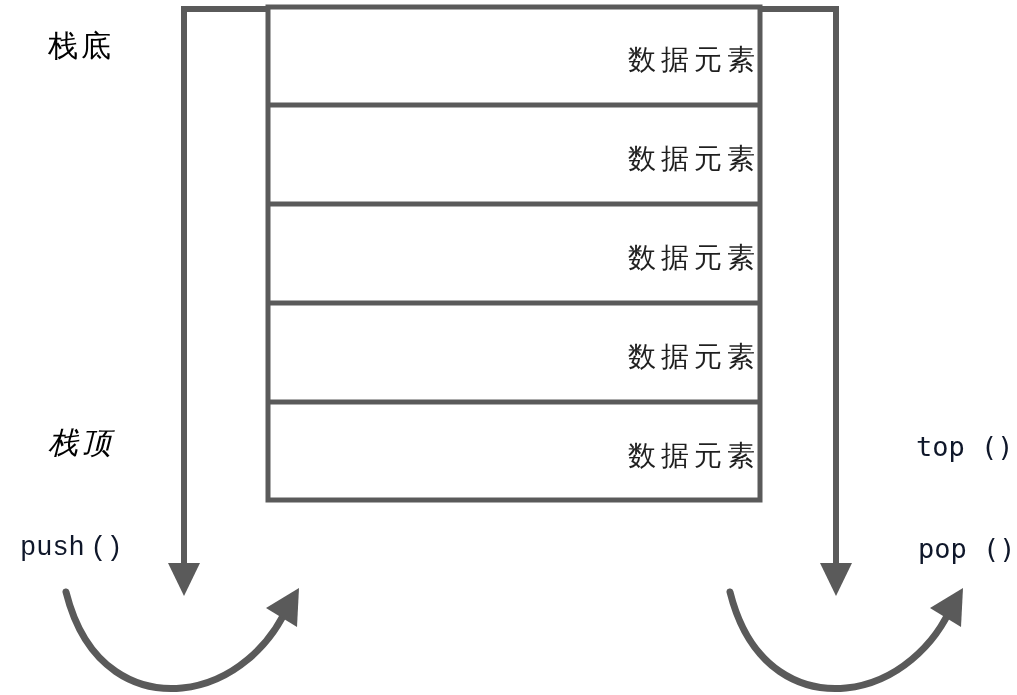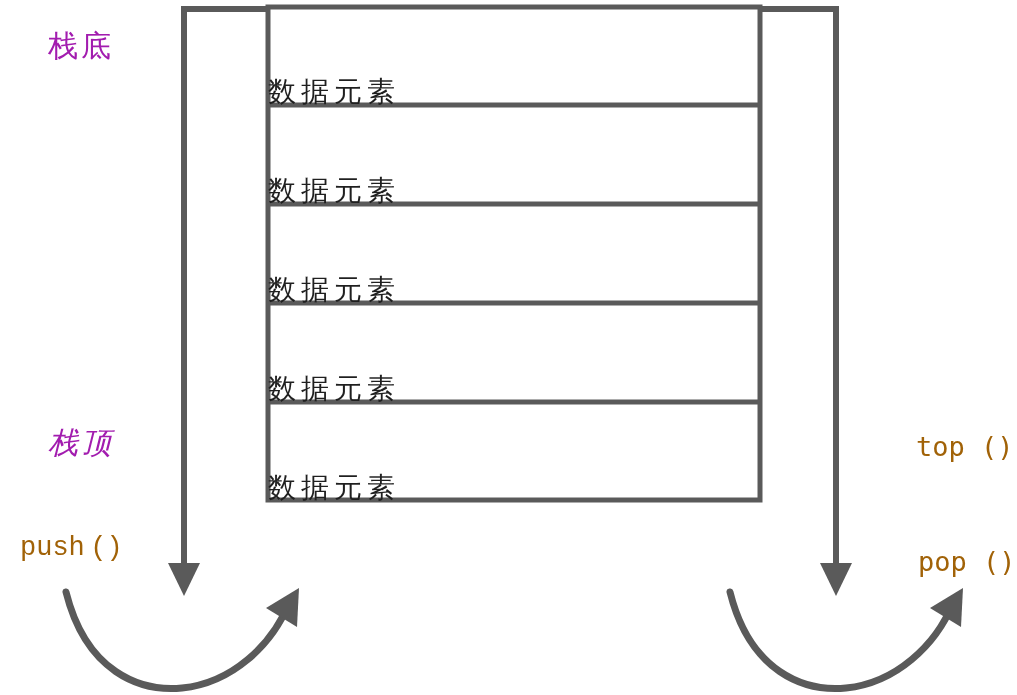--- a/index.html
+++ b/index.html
@@ -25,43 +25,42 @@
   .lbl {
     position: absolute;
     white-space: nowrap;
     color: #1b1b1b;
     line-height: 1;
   }
   .cjk-label {
     font-family: "Liberation Serif", "DejaVu Serif", serif;
     font-size: 30px;
     letter-spacing: 3px;
-    color: #a21caf;
+    color: #000000;
   }
   .api-label {
     font-family: "DejaVu Sans Mono", "Liberation Mono", monospace;
     font-size: 27px;
-    color: #a16207;
+    color: #0f172a;
     letter-spacing: 0px;
   }
   .cell-label {
     position: absolute;
     width: 492px;
-    text-align: left;
+    text-align: right;
     font-family: Liberation Serif, serif;
     font-size: 28px;
     letter-spacing: 5px;
     color: #1f1f1f;
-    margin-top: 32px;
   }
   #label-stack-bottom { left: 48px;  top: 31px;  }
   #label-stack-top    { left: 48px;  top: 428px; font-style: italic; }
   #label-push         { left: 20px;  top: 535px; font-family: Liberation Mono, monospace; }
   #label-top          { left: 916px; top: 433px; }
-  #label-pop          { left: 918px; top: 535px; margin-top: 13px; }
+  #label-pop          { left: 918px; top: 535px; }
 </style>
 </head>
 <body>
 
 <div id="stage">
 
   <svg id="diagram-svg" viewBox="0 0 1017 695" xmlns="http://www.w3.org/2000/svg">
 
     <line x1="181" y1="9" x2="839" y2="9" stroke="#5a5a5a" stroke-width="6" stroke-linecap="butt"></line>
 

